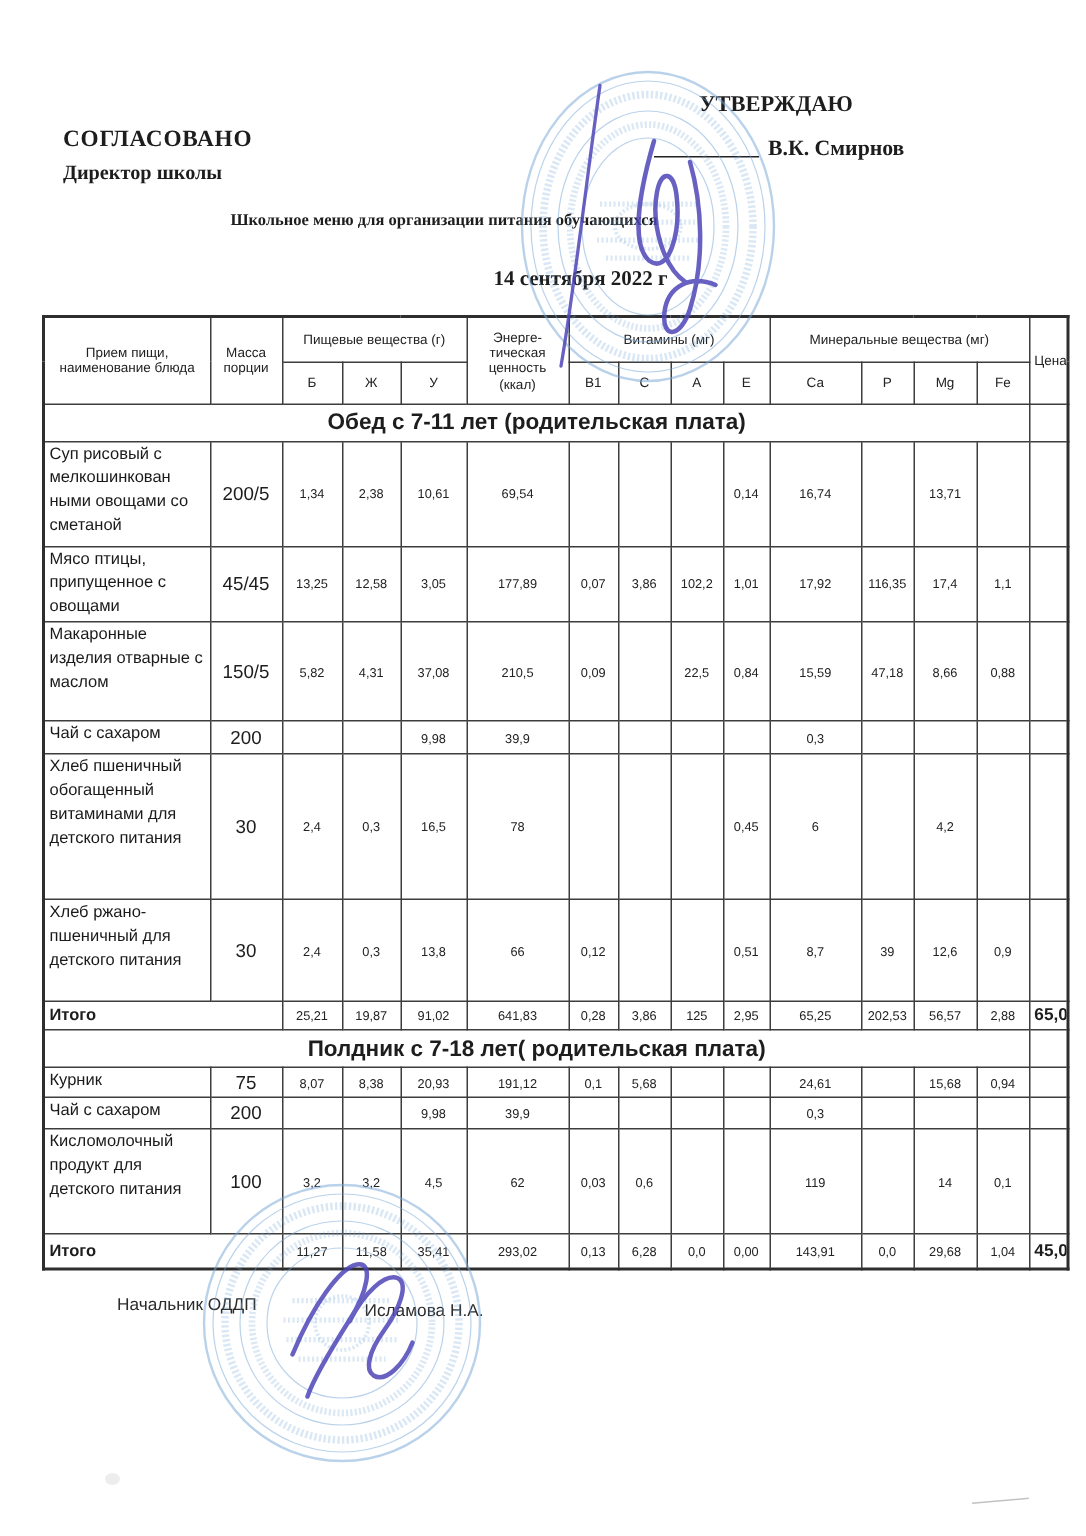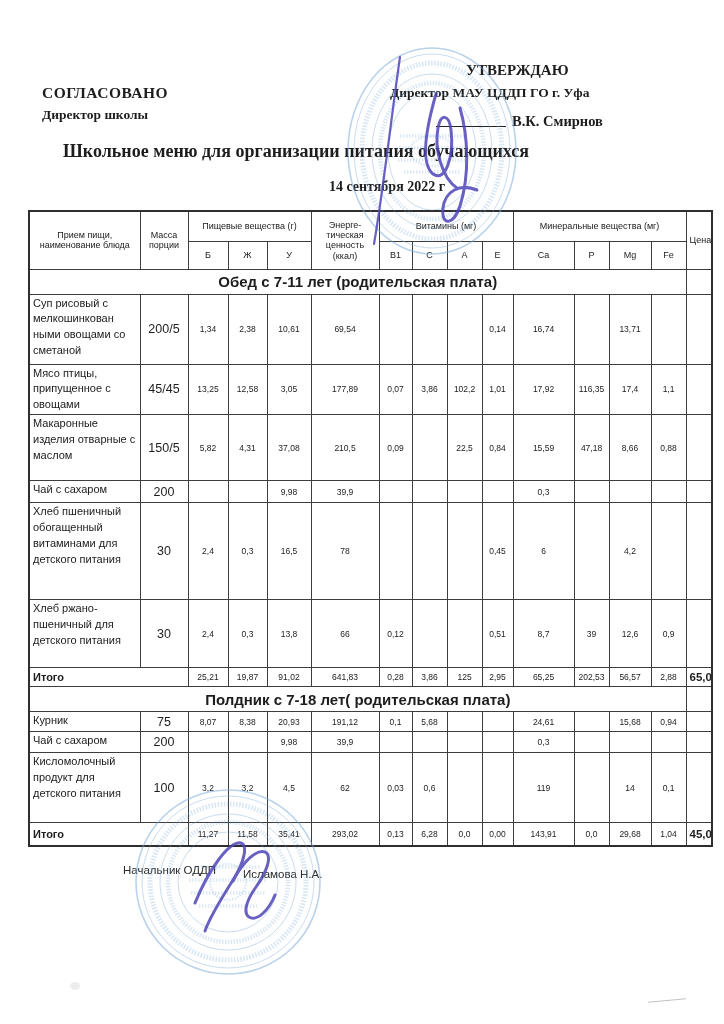--- a/index.html
+++ b/index.html
@@ -11,42 +11,42 @@
   .agreed{position:absolute;left:42px;top:84px;}
   .agreed .t1{font-family:"Liberation Serif",serif;font-weight:bold;font-size:15.5px;letter-spacing:.5px;}
   .agreed .t2{font-family:"Liberation Serif",serif;font-weight:bold;font-size:13.5px;margin-top:5px;}
   .approved{position:absolute;left:390px;top:62px;width:300px;}
   .approved .t1{font-family:"Liberation Serif",serif;font-weight:bold;font-size:15px;margin-left:76px;}
   .approved .t2{font-family:"Liberation Serif",serif;font-weight:bold;font-size:13.5px;margin-top:6px;}
   .approved .sig-row{position:relative;margin-top:12px;height:18px;}
   .sig-line{position:absolute;left:46px;top:13px;width:70px;border-bottom:1.5px solid #222;}
   .signer{position:absolute;left:122px;top:0;font-family:"Liberation Serif",serif;font-weight:bold;font-size:14.5px;}
   .doc-title{position:absolute;left:0;top:141px;width:592px;text-align:center;
-             font-family:"Liberation Serif",serif;font-weight:bold;font-size:18px;}
+             font-family:"Liberation Serif",serif;font-weight:bold;font-size:11px;}
   .doc-date{position:absolute;left:0;top:179px;width:724px;text-align:center;
             font-family:"Liberation Serif",serif;font-weight:bold;font-size:14px;padding-left:25px;}
 
   
   table.menu{position:absolute;left:28px;top:210px;width:684px;border-collapse:collapse;
              table-layout:fixed;border:2px solid #2e2e2e;}
   table.menu th,table.menu td{border:1px solid #3d3d3d;padding:1px 3px;overflow:hidden;}
   table.menu th{font-weight:normal;font-size:9px;text-align:center;vertical-align:middle;line-height:1.15;color:#222;}
   th.energy{font-size:8.5px;}
   tr.h1{height:30px;} tr.h2{height:28px;}
   td.section-title{font-weight:bold;font-size:15px;text-align:center;vertical-align:middle;height:22px;padding:0;}
   td.dish{font-size:11px;line-height:1.45;text-align:left;vertical-align:top;color:#1a1a1a;}
   td.mass{font-size:12.5px;text-align:center;vertical-align:middle;}
   td.num{font-size:8.5px;text-align:center;vertical-align:middle;color:#222;}
   td.price-cell{background:transparent;}
   td.total-label{font-size:11px;font-weight:bold;text-align:left;vertical-align:middle;}
   td.total-num{font-size:8.5px;}
   td.price-val{font-size:11.5px;font-weight:bold;text-align:center;vertical-align:middle;}
 
   
-  .footer-pos{position:absolute;left:78px;top:864px;font-size:11.5px;color:#2b2b2b;margin-left:45px;}
+  .footer-pos{position:absolute;left:78px;top:864px;font-size:11.5px;color:#2b2b2b;}
   .footer-name{position:absolute;left:243px;top:868px;font-size:11.5px;color:#2b2b2b;}
 
   
   .stamp,.sig{position:absolute;pointer-events:none;}
   .stamp{opacity:.5;}
   .sig{opacity:.85;}
   .pencil-mark{position:absolute;left:648px;top:1000px;width:38px;border-bottom:1.5px solid #c2c2c2;transform:rotate(-5deg);}
   .smudge{position:absolute;left:70px;top:982px;width:10px;height:8px;background:#ededed;border-radius:50%;}
 </style>
 </head>
@@ -54,21 +54,20 @@
 
 <div class="page">
 
   <div class="agreed">
     <div class="t1">СОГЛАСОВАНО</div>
     <div class="t2">Директор школы</div>
   </div>
 
   <div class="approved">
     <div class="t1">УТВЕРЖДАЮ</div>
-    <div class="t2">Директор МАУ ЦДДП ГО г. Уфа</div>
     <div class="sig-row">
       <span class="sig-line"></span>
       <span class="signer">В.К. Смирнов</span>
     </div>
   </div>
 
   <div class="doc-title">Школьное меню для организации питания обучающихся</div>
   <div class="doc-date">14 сентября 2022 г</div>
 
   <table class="menu">

